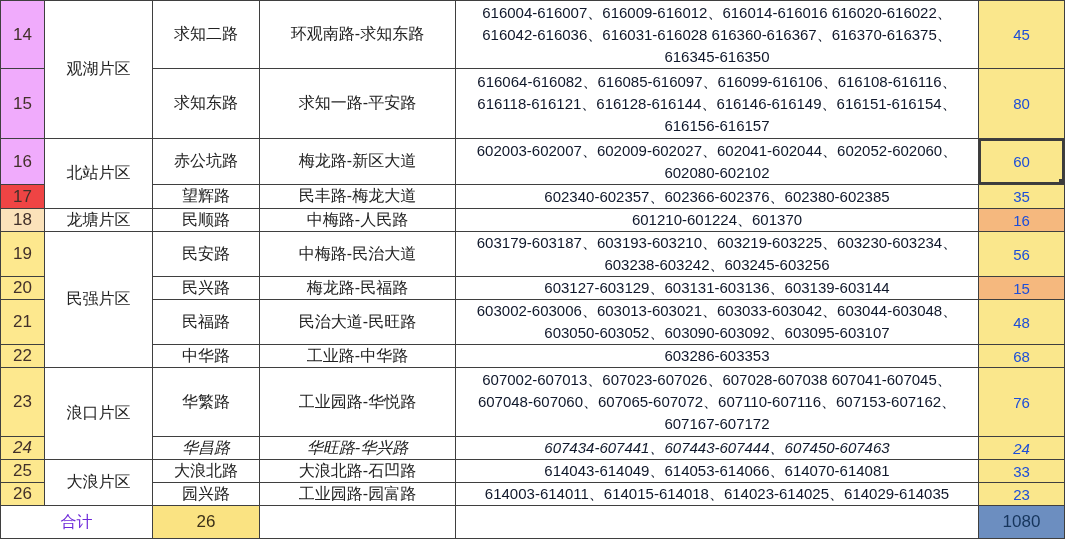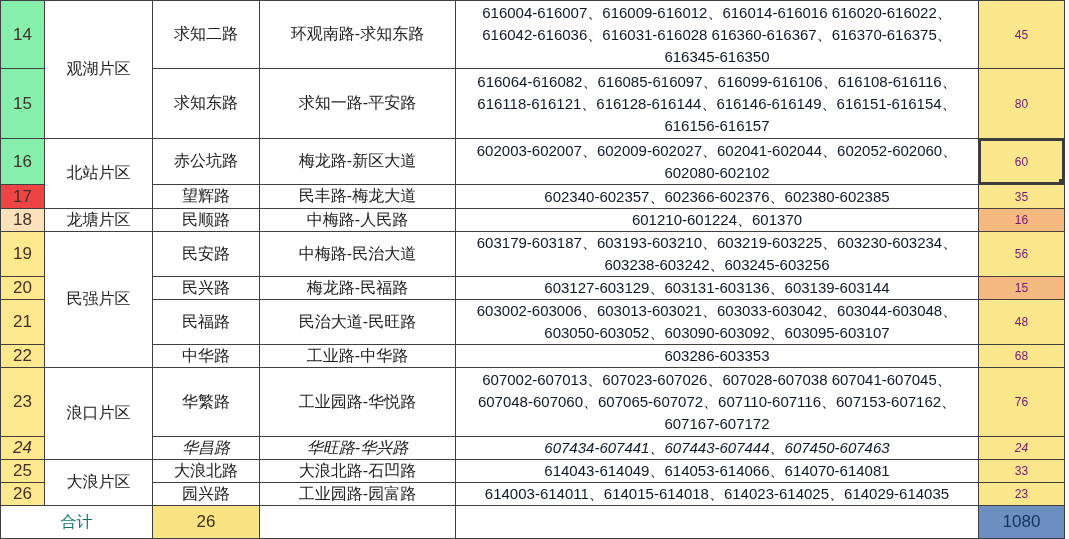--- a/index.html
+++ b/index.html
@@ -25,31 +25,31 @@
   col.c-count{width:86px;}
   
   tr.h68{height:68px;} tr.h70{height:70px;} tr.h46{height:46px;}
   tr.h24{height:24px;} tr.h23{height:23px;} tr.h45{height:45px;margin-top:36px;}
   tr.h25{height:21px;} tr.h69{height:69px;} tr.h22{height:22px;font-style:italic;}
   tr.h33{height:33px;}
   
   td.id-cell{font-size:17px;color:#42302a;}
   td.txt-cell{font-size:16px;color:#222222;}
   td.codes-cell{font-size:15px;line-height:22px;color:#0f172a;padding:1px 8px;}
-  td.count-cell{font-size:12px;color:#701a75;}
+  td.count-cell{font-size:15px;color:#1d4ed8;}
   
-  td.bg-peach{background:#86efac;}
+  td.bg-peach{background:#f0abfc;}
   td.bg-peach-light{background:#ef4444;margin-left:48px;}
   td.bg-peach-pale{background:#FBE2BA;}
   td.bg-yellow-id{background:#FDE88E;}
   td.bg-yellow{background:#FAE78C;}
   td.bg-orange{background:#F5B87E;}
   td.bg-blue{background:#6C8EC0;color:#16355c;font-size:17px;}
   td.bg-footer-yellow{background:#FAE382;}
-  td.footer-label{font-size:16px;color:#0f766e;}
+  td.footer-label{font-size:16px;color:#6d28d9;}
   td.footer-road-count{font-size:17px;color:#3c3118;}
   
   td.active-cell{position:relative;box-shadow:inset 0 0 0 2px #3c3c3c;}
   td.active-cell::after{
     content:'';position:absolute;right:0px;bottom:0px;width:5px;height:5px;
     background:#3c3c3c;
   }
 </style>
 </head>
 <body>

